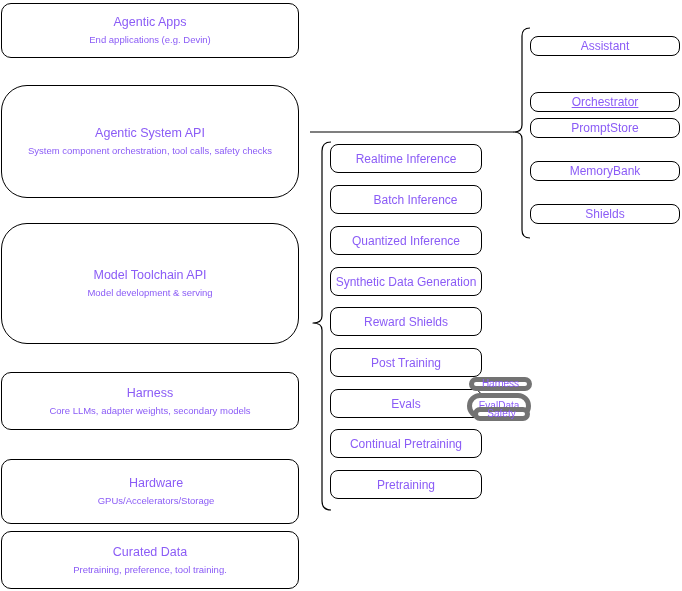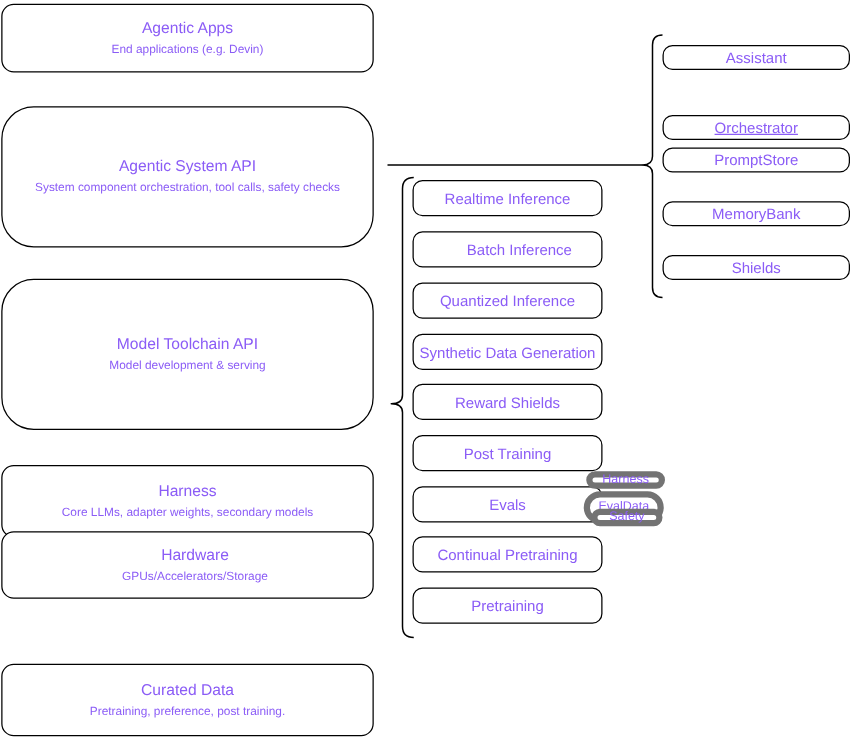--- a/index.html
+++ b/index.html
@@ -109,28 +109,28 @@
   <div class="node node-left big" style="top:223px; height:121px;">
     <div class="title">Model Toolchain API</div>
     <div class="subtitle">Model development &amp; serving</div>
   </div>
 
   <div class="node node-left" style="top:372px; height:58px;">
     <div class="title">Harness</div>
     <div class="subtitle">Core LLMs, adapter weights, secondary models</div>
   </div>
 
-  <div class="node node-left" style="top:425px; height:54px;padding-left:12px;">
+  <div class="node node-left" style="top:459px; height:65px;padding-left:12px;">
     <div class="title">Hardware</div>
     <div class="subtitle">GPUs/Accelerators/Storage</div>
   </div>
 
   <div class="node node-left" style="top:531px; height:58px;">
     <div class="title">Curated Data</div>
-    <div class="subtitle">Pretraining, preference, post training.</div>
+    <div class="subtitle">Pretraining, preference, tool training.</div>
   </div>
 
   <div class="node node-mid" style="top:144px;">Realtime Inference</div>
   <div class="node node-mid" style="top:185px;padding-left:19px;">Batch Inference</div>
   <div class="node node-mid" style="top:226px;">Quantized Inference</div>
   <div class="node node-mid" style="top:267px;">Synthetic Data Generation</div>
   <div class="node node-mid" style="top:307px;">Reward Shields</div>
   <div class="node node-mid" style="top:348px;">Post Training</div>
   <div class="node node-mid" style="top:389px;">Evals</div>
   <div class="node node-mid" style="top:429px;">Continual Pretraining</div>

